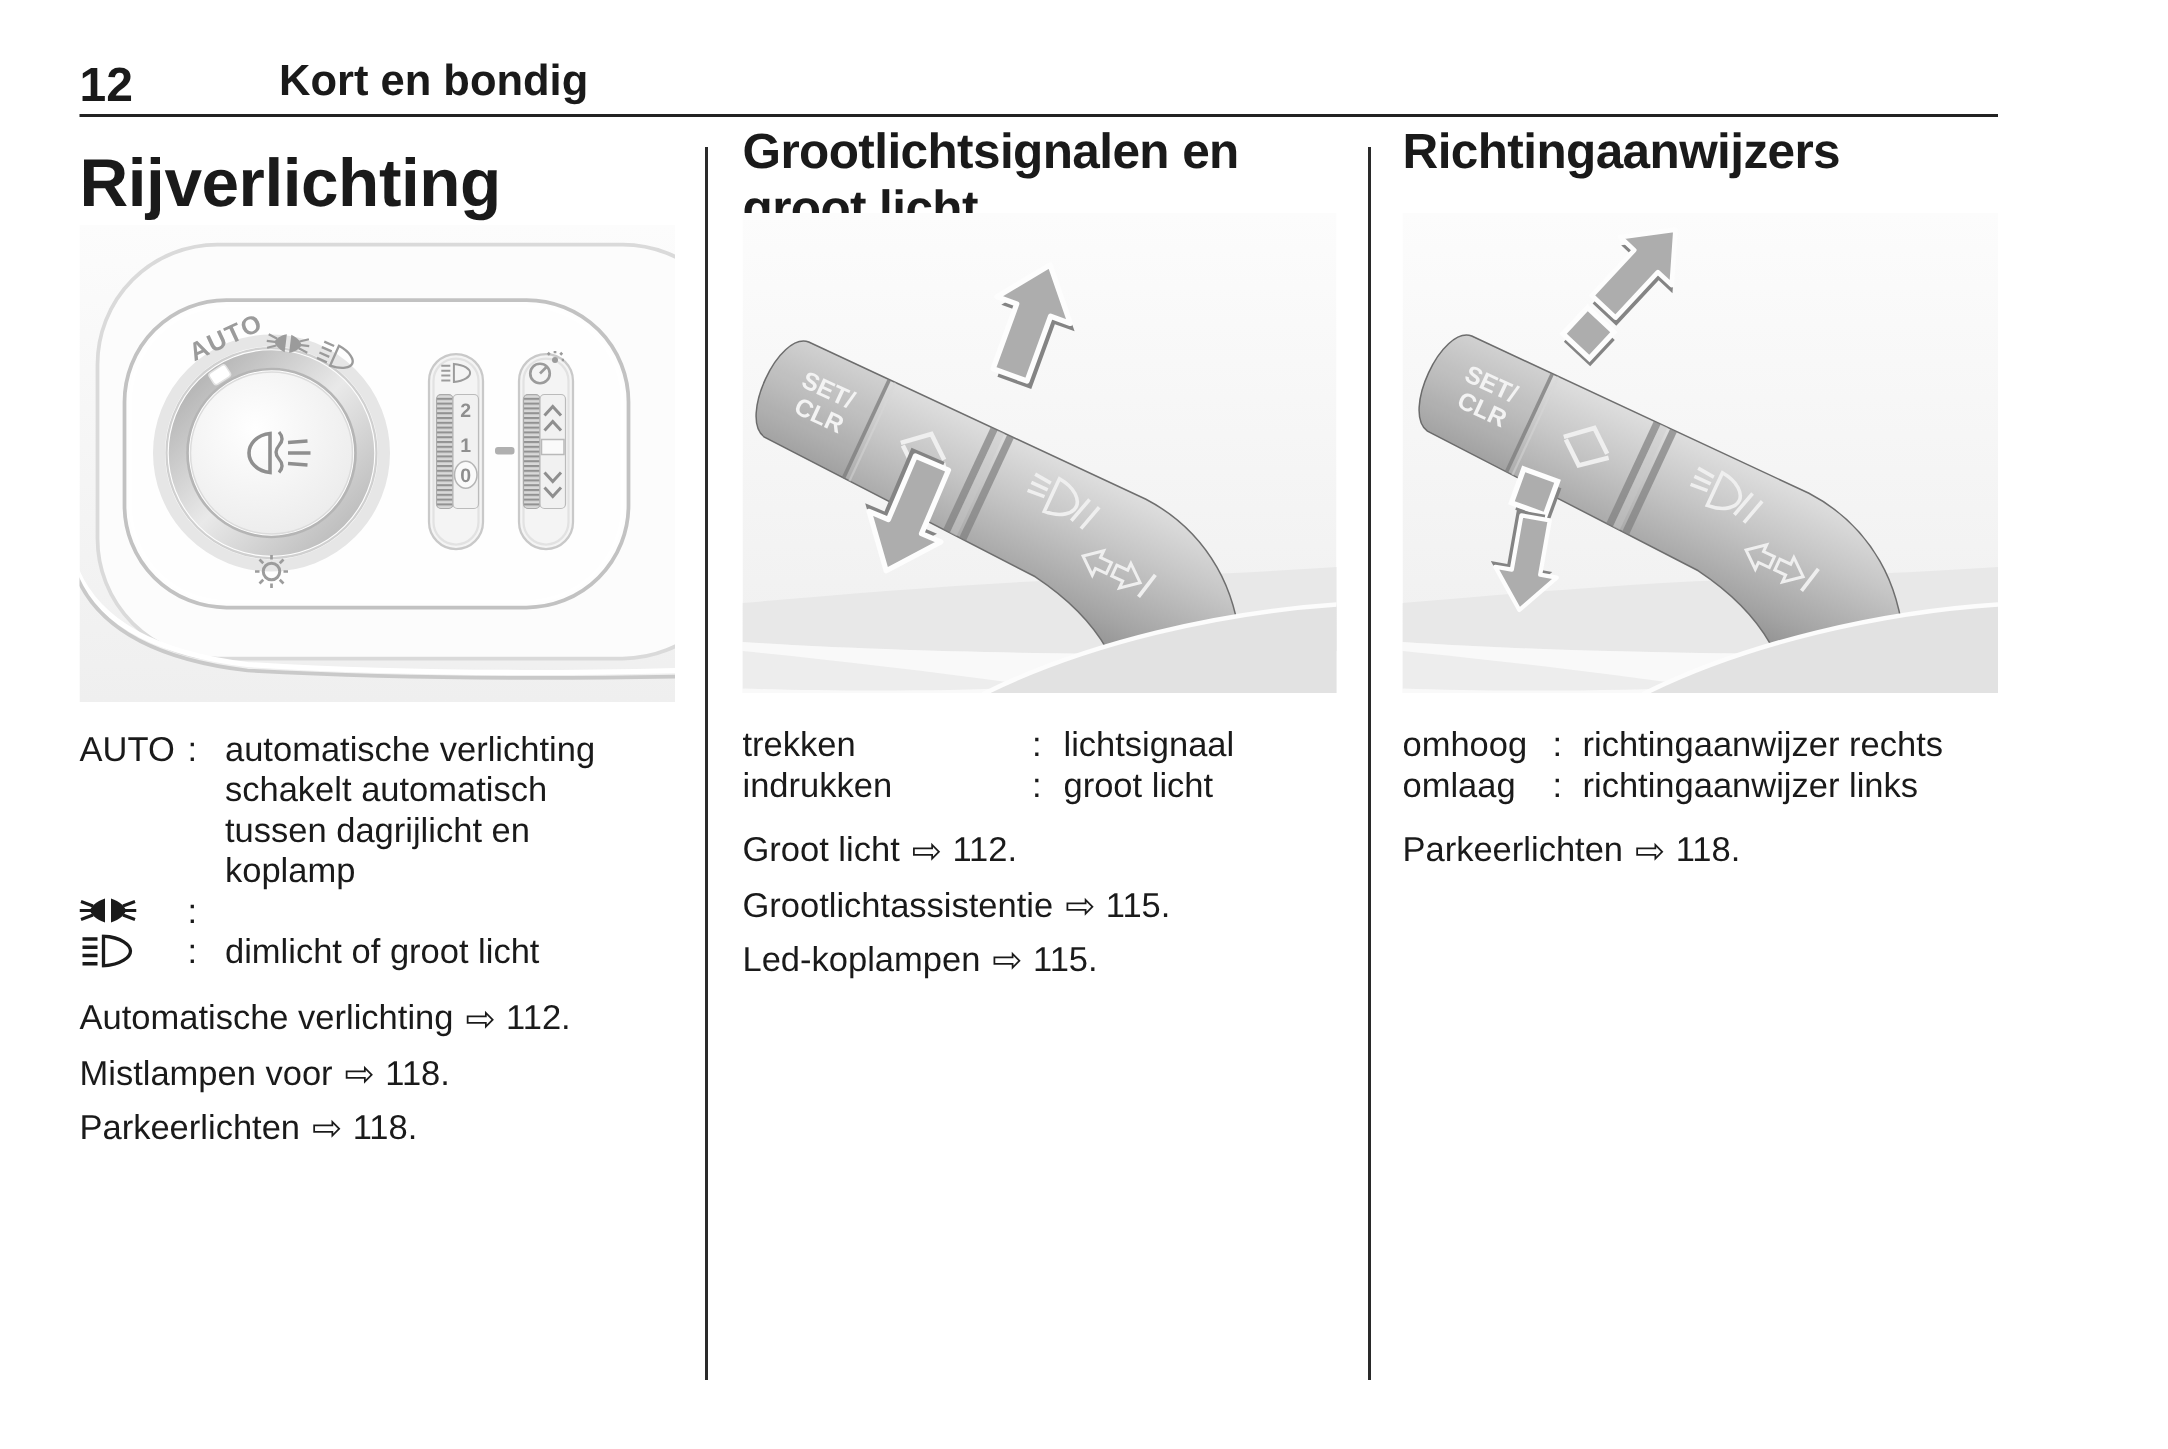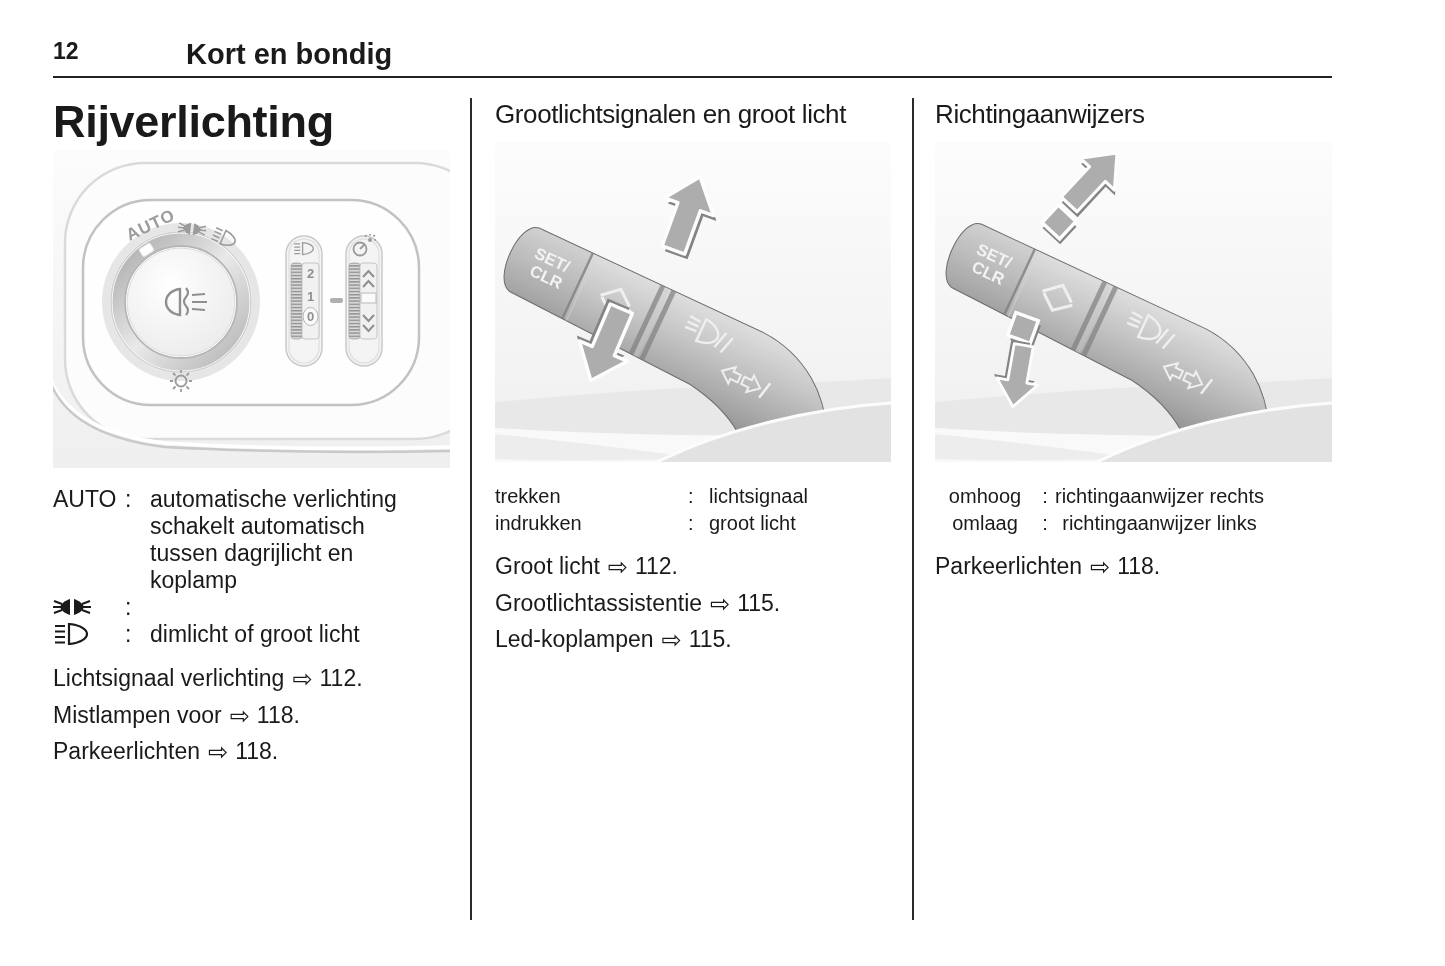--- a/index.html
+++ b/index.html
@@ -2,40 +2,40 @@
 <html><head>
 <meta charset="utf-8">
 <style>
   html,body{margin:0;padding:0;background:#ffffff;}
   body{
     position:relative;width:1445px;height:966px;overflow:hidden;
     font-family:"Liberation Sans",sans-serif;color:#1a1a1a;
   }
   .abs{position:absolute;}
   
-  .pgnum{left:53px;top:38px;font-size:23px;font-weight:700;}
+  .pgnum{left:53px;top:38px;font-size:32px;font-weight:700;}
   .chapter{left:186px;top:38px;font-size:29px;font-weight:700;}
   .hrule{left:53px;top:76px;width:1279px;height:2px;background:#222;}
   .vdiv{top:98px;width:2px;height:822px;background:#2a2a2a;}
   
   .col{position:absolute;}
   .col1{left:53px;width:397px;}
   .col2{left:495px;width:396px;}
   .col3{left:935px;width:398px;}
   .sec-title{position:absolute;left:0;top:96px;font-size:45px;font-weight:700;letter-spacing:-0.3px;}
-  .col-head{position:absolute;left:0;top:99px;font-size:26px;font-weight:400;letter-spacing:-0.4px;}
+  .col-head{position:absolute;left:0;top:82px;font-size:33px;font-weight:700;letter-spacing:-0.4px;}
   .figure{position:absolute;left:0;}
   .figure svg{display:block;}
   
   .legend{position:absolute;left:0;top:486px;font-size:23px;line-height:27px;}
   .lrow{display:grid;grid-template-columns:72px 25px 1fr;}
   .lrow .desc{max-width:266px;}
-  .pairs{position:absolute;left:0;top:483px;font-size:20px;line-height:27px;}
+  .pairs{position:absolute;left:0;top:483px;font-size:23px;line-height:27px;}
   .c2 .prow{display:grid;grid-template-columns:193px 21px 1fr;}
-  .c3 .prow{display:grid;grid-template-columns:100px 20px 1fr;text-align:center;}
+  .c3 .prow{display:grid;grid-template-columns:100px 20px 1fr;}
   .term-ic{vertical-align:-3px;}
   
   .refs{position:absolute;left:0;font-size:23px;}
   .refs.r1{top:664px;}
   .refs.r23{top:552px;}
   .ref{height:27px;margin-bottom:9.5px;white-space:nowrap;}
   .ref .arr{font-family:"DejaVu Sans",sans-serif;font-size:24px;margin:0 7px 0 8px;position:relative;top:1px;}
   svg text{font-family:"Liberation Sans",sans-serif;}
   .defs-hidden{position:absolute;width:0;height:0;overflow:hidden;}
 </style>
@@ -223,21 +223,21 @@
           <use href="#ic-beam"></use>
         </svg>
       </span>
       <span>:</span>
       <span class="desc">dimlicht of groot licht</span>
     </div>
   </div>
 
   <div class="refs r1">
     <div class="ref">
-      <span>Lichtsignaal verlichting</span><span class="arr">⇨</span><span>112.</span>
+      <span>Automatische verlichting</span><span class="arr">⇨</span><span>112.</span>
     </div>
     <div class="ref">
       <span>Mistlampen voor</span><span class="arr">⇨</span><span>118.</span>
     </div>
     <div class="ref">
       <span>Parkeerlichten</span><span class="arr">⇨</span><span>118.</span>
     </div>
   </div>
 </div>
 

